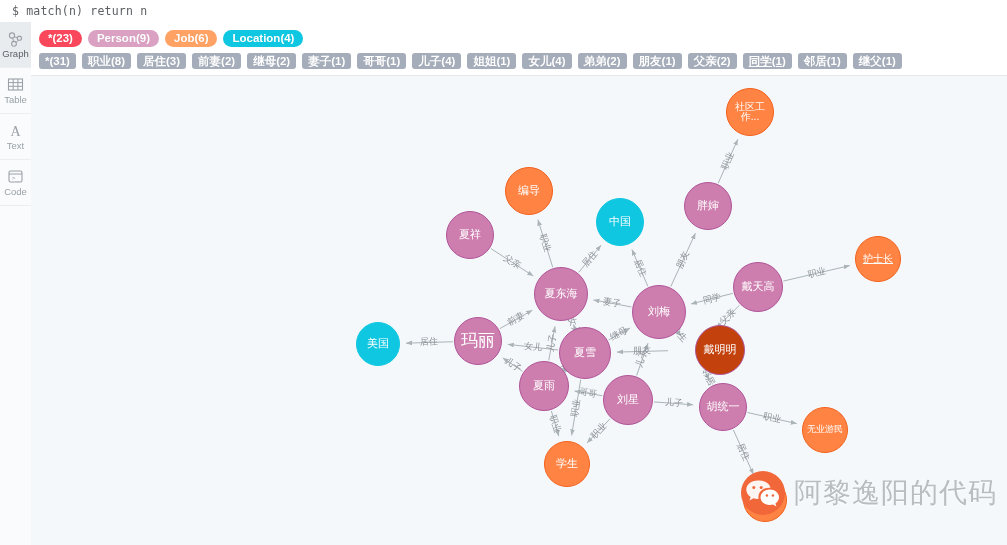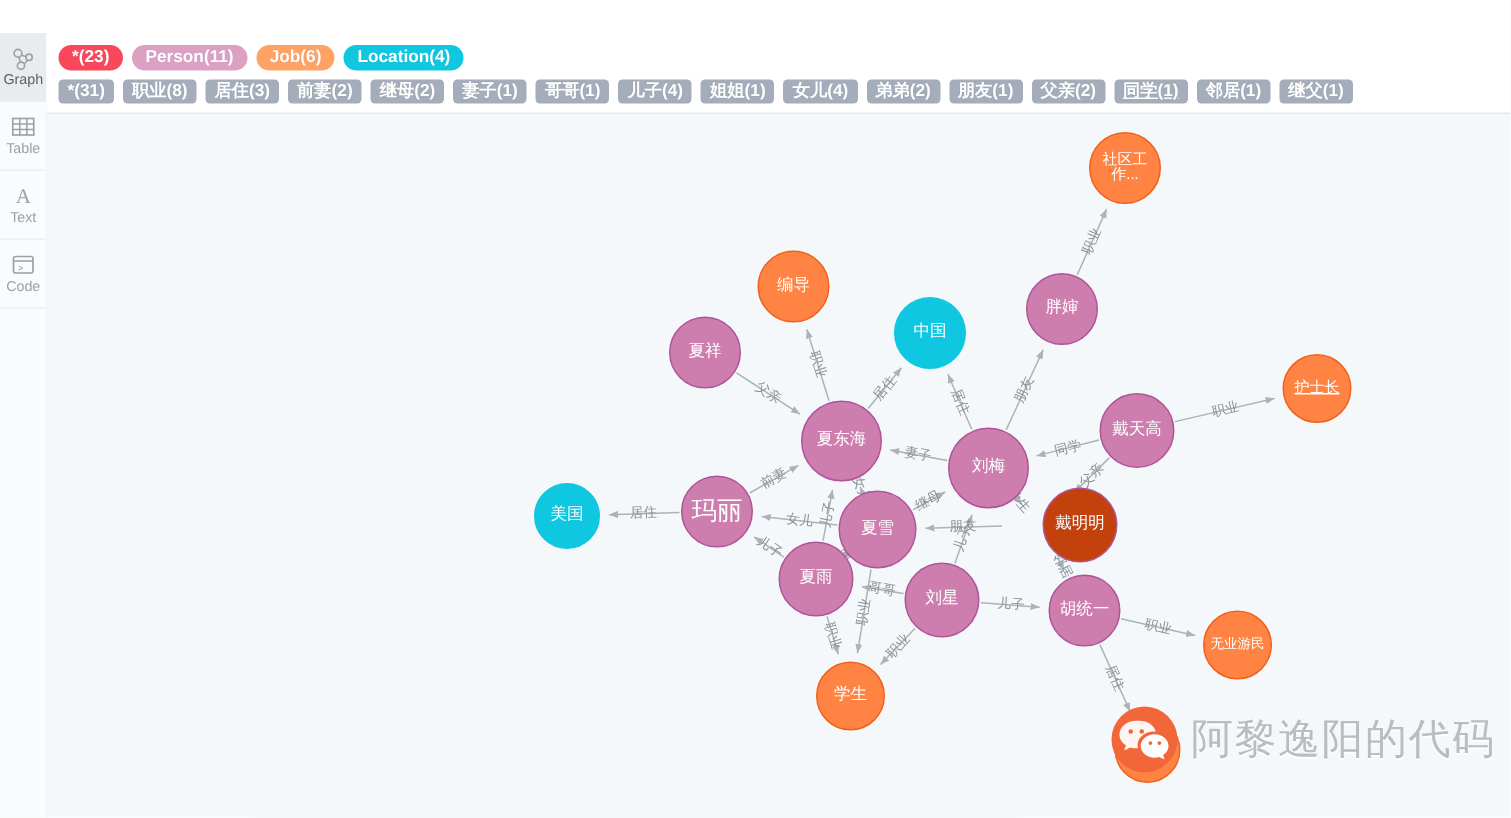--- a/index.html
+++ b/index.html
@@ -83,20 +83,26 @@
   .wx-logo{position:relative;width:46px;height:46px;}
   .wm-text{font-family:"DejaVu Sans","Liberation Sans",sans-serif;
     font-size:28px;color:#babdc0;letter-spacing:1px;
     text-shadow:0 1px 0 #fff;font-weight:500;text-align:right;}
 </style>
 </head>
 <body>
 
 <div id="app">
 
+  <div class="querybar">
+    <div class="q">
+      <span>$</span>
+      <span>match(n) return n</span>
+    </div>
+  </div>
 
   <div class="rail">
 
     <div class="rail-item active">
       <span class="glyph">
         <svg width="17" height="17" viewBox="0 0 17 17">
           <circle cx="5" cy="4.5" r="2.6" fill="none" stroke="#9aa1a7" stroke-width="1.1"></circle>
           <circle cx="12.4" cy="7.2" r="2.1" fill="none" stroke="#9aa1a7" stroke-width="1.1"></circle>
           <circle cx="7" cy="12.8" r="2.4" fill="none" stroke="#9aa1a7" stroke-width="1.1"></circle>
           <line x1="7.2" y1="5.8" x2="10.5" y2="6.6" stroke="#9aa1a7" stroke-width="1"></line>
@@ -137,21 +143,21 @@
           <text x="5" y="11.4" font-family="DejaVu Sans Mono, monospace" font-size="6" fill="#9aa1a7">&gt;_</text>
         </svg>
       </span>
       <span class="rail-lbl">Code</span>
     </div>
   </div>
 
   <div class="legend">
     <div class="legend-row" id="legend-labels">
         <div class="chip" style="background: rgb(249, 72, 91);">*(23)</div>
-        <div class="chip" style="background: rgb(218, 161, 195);">Person(11)</div>
+        <div class="chip" style="background: rgb(218, 161, 195);">Person(9)</div>
         <div class="chip" style="background: rgb(255, 162, 100);">Job(6)</div>
         <div class="chip" style="background: rgb(15, 199, 224);">Location(4)</div>
       </div>
     <div class="legend-row r2" id="legend-rels">
         <div class="chip rel" style="background: rgb(165, 173, 186);">*(31)</div>
         <div class="chip rel" style="background: rgb(165, 173, 186);">职业(8)</div>
         <div class="chip rel" style="background: rgb(165, 173, 186);">居住(3)</div>
         <div class="chip rel" style="background: rgb(165, 173, 186);">前妻(2)</div>
         <div class="chip rel" style="background: rgb(165, 173, 186);">继母(2)</div>
         <div class="chip rel" style="background: rgb(165, 173, 186);">妻子(1)</div>

